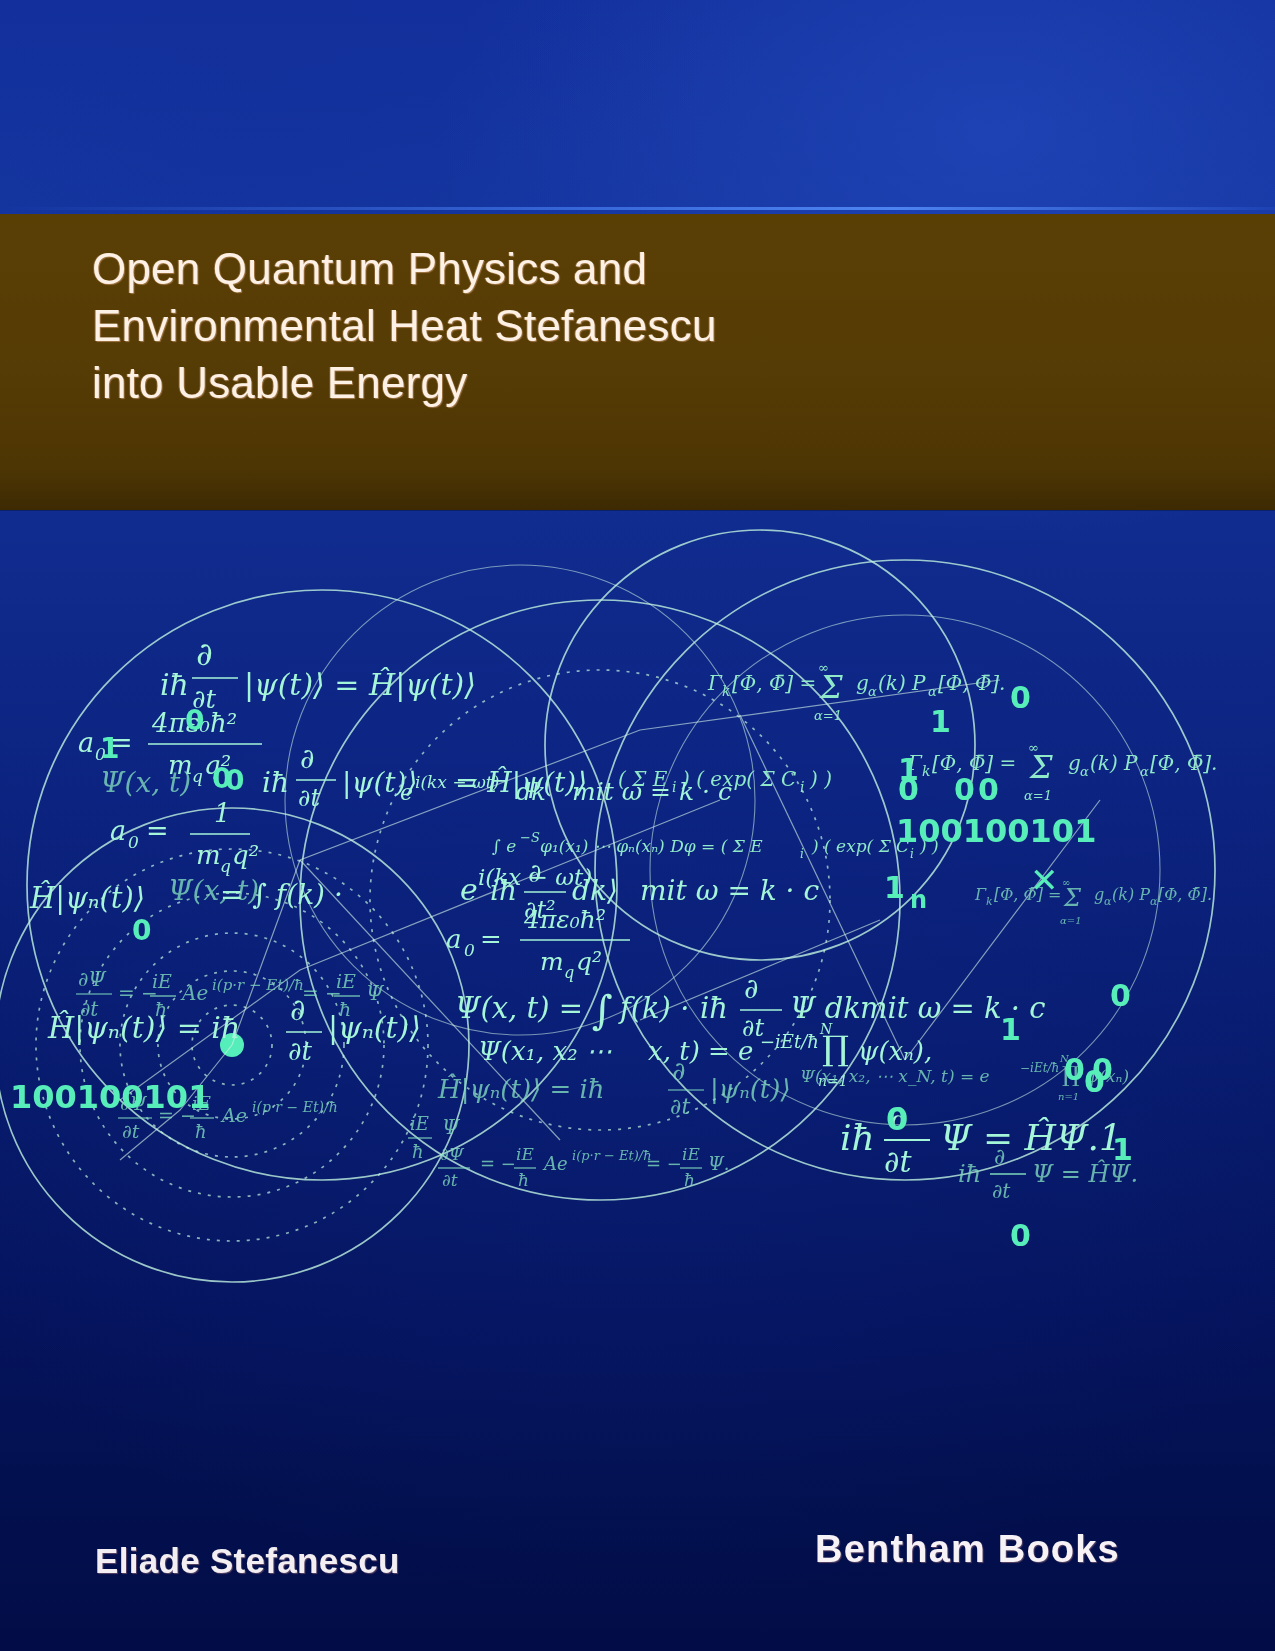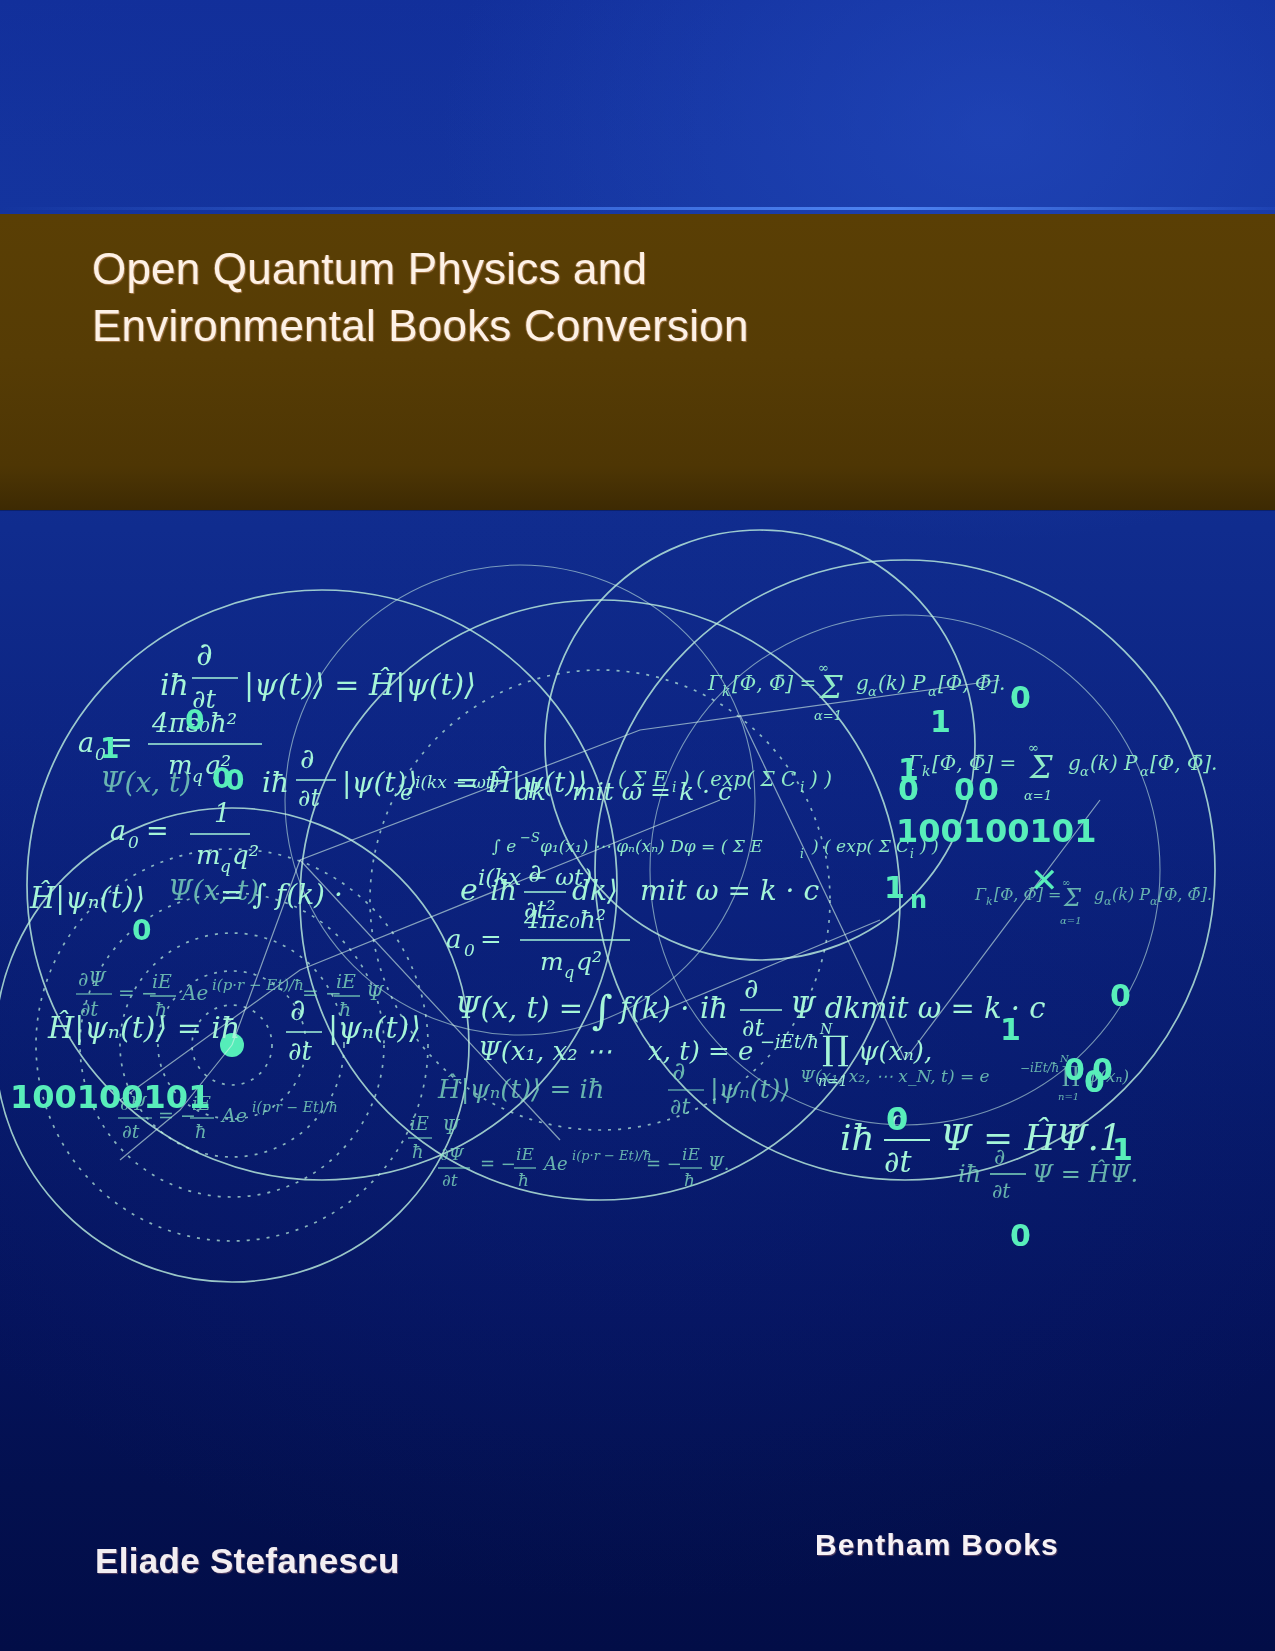--- a/index.html
+++ b/index.html
@@ -62,21 +62,21 @@
   .art svg { display:block; width:1275px; height:820px; overflow:visible; }
 
   
   .author {
     position:absolute; left:95px; top:1541px;
     color:#f2eef2; font-size:35px; font-weight:700; letter-spacing:.3px;
     text-shadow:1px 1px 1px rgba(255,170,150,.35);
   }
   .publisher {
     position:absolute; left:815px; top:1528px;
-    color:#f6f2f6; font-size:30px; font-weight:700; letter-spacing:1.2px;
+    color:#f6f2f6; font-size:38px; font-weight:700; letter-spacing:1.2px;
     text-shadow:1px 1px 1px rgba(255,170,150,.35);
   }
 </style>
 </head>
 <body>
 
 <div class="cover">
 
   <div class="bg"></div>
   <div class="bg-sheen"></div>
@@ -357,20 +357,21 @@
         <text class="bin" x="1112" y="660" font-size="30">1</text>
         <text class="bin" x="886" y="630" font-size="32">0</text>
         <text class="bin" x="10" y="608" font-size="32">100100101</text>
       </g>
     </svg>
   </div>
 
   <div class="title-band">
     <div class="title-text">
       <span class="ln">Open Quantum Physics and</span>
-      <span class="ln">Environmental Books Conversion</span>
+      <span class="ln">Environmental Heat Stefanescu</span>
+      <span class="ln">into Usable Energy</span>
     </div>
   </div>
 
   <div class="author">Eliade Stefanescu</div>
   <div class="publisher">Bentham  Books</div>
 
 </div>
 
 </body></html>

